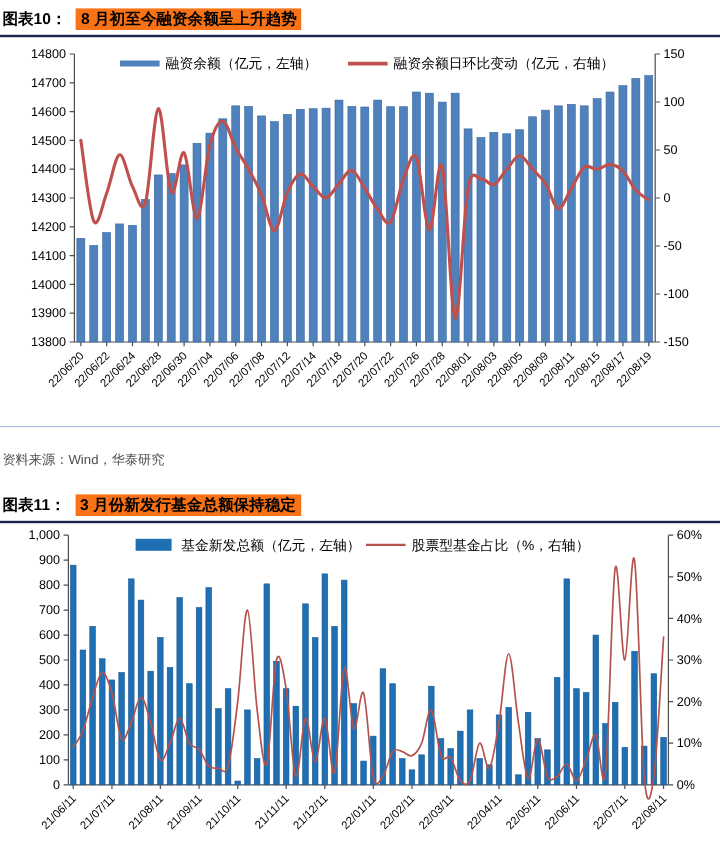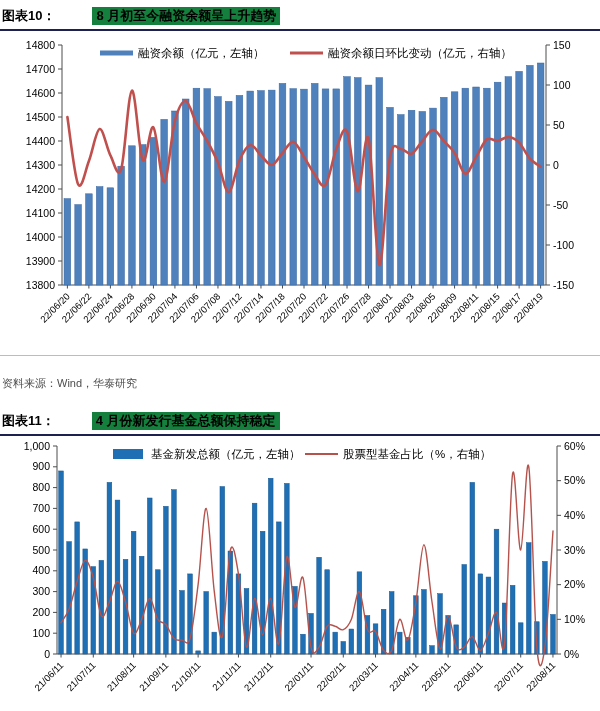--- a/index.html
+++ b/index.html
@@ -2,21 +2,21 @@
 <html><head>
 <meta charset="utf-8">
 <style>
   html,body{margin:0;padding:0;background:#ffffff;}
   body{width:600px;height:711px;overflow:hidden;font-family:"Liberation Sans",sans-serif;}
   .page{width:600px;height:590px;background:#fff;}
   .fig-block{width:600px;}
   .fig-header{display:flex;align-items:center;gap:8px;padding:7px 2px 4px 2px;
     border-bottom:2px solid #1d2150;}
   .fig-label{font-weight:bold;font-size:13px;color:#000;white-space:nowrap;}
-  .fig-title{font-weight:bold;font-size:13px;color:#000;background:#15803d;padding:0 4px;white-space:nowrap;margin-left:29px;}
+  .fig-title{font-weight:bold;font-size:13px;color:#000;background:#f97316;padding:0 4px;white-space:nowrap;}
   .source-row{border-top:1.5px solid #a9c0d8;margin-top:2px;padding:20px 2px 2px 2px;
     color:#4d4d4d;font-size:11px;}
   .gap{height:12px;}
   svg{display:block;}
 </style>
 </head>
 <body>
 
 <div class="page">
 
@@ -177,21 +177,21 @@
         </g>
       </svg>
     <div class="source-row">资料来源：Wind，华泰研究</div>
   </div>
 
   <div class="gap"></div>
 
   <div class="fig-block">
     <div class="fig-header">
       <span class="fig-label">图表11：</span>
-      <span class="fig-title">4 月份新发行基金总额保持稳定</span>
+      <span class="fig-title">3 月份新发行基金总额保持稳定</span>
     </div>
     <svg id="chart2" width="600" height="276" viewBox="0 0 600 276">
         <g>
           <line x1="57" y1="10" x2="57" y2="218" stroke="#4d4d4d" stroke-width="1"></line>
           <line x1="557" y1="10" x2="557" y2="218" stroke="#4d4d4d" stroke-width="1"></line>
           <line x1="57" y1="218" x2="557" y2="218" stroke="#4d4d4d" stroke-width="1"></line>
           <line x1="53" y1="10" x2="57" y2="10" stroke="#4d4d4d" stroke-width="1"></line>
           <line x1="53" y1="30.8" x2="57" y2="30.8" stroke="#4d4d4d" stroke-width="1"></line>
           <line x1="53" y1="51.6" x2="57" y2="51.6" stroke="#4d4d4d" stroke-width="1"></line>
           <line x1="53" y1="72.4" x2="57" y2="72.4" stroke="#4d4d4d" stroke-width="1"></line>

